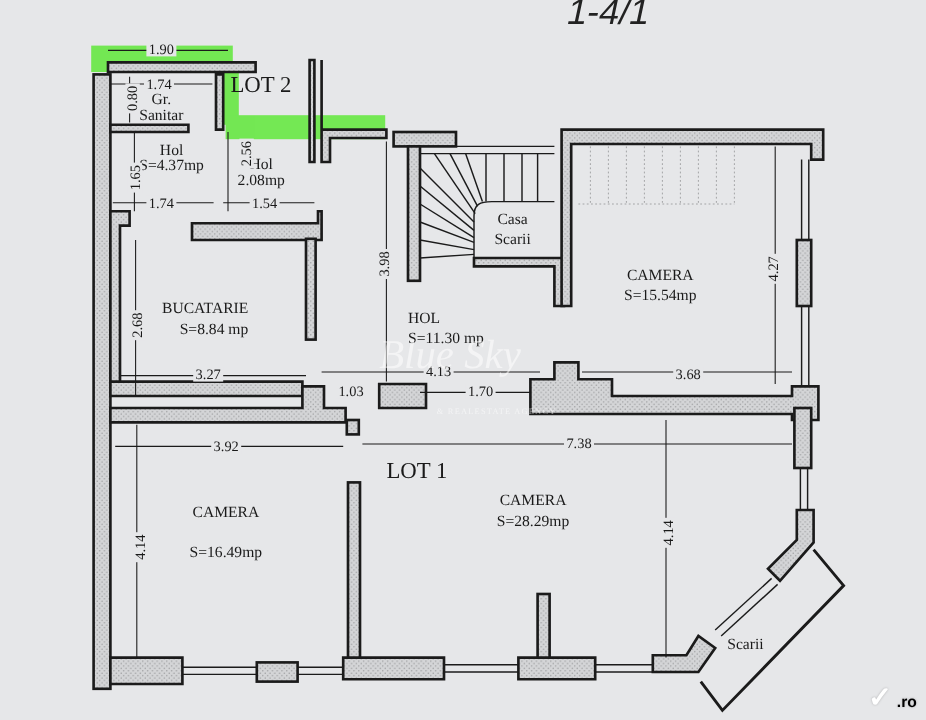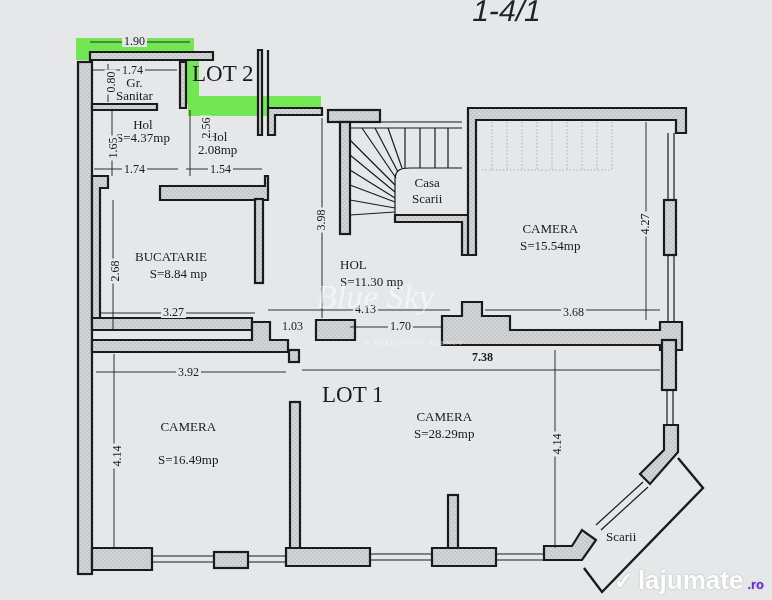--- a/index.html
+++ b/index.html
@@ -2,25 +2,25 @@
 <html><head>
 <meta charset="utf-8">
 <style>
   html,body{margin:0;padding:0;}
   body{width:772px;height:600px;overflow:hidden;background:#e6e7e9;font-family:"Liberation Serif",serif;position:relative;}
   #plan{position:absolute;left:0;top:0;width:772px;height:600px;}
   .lbl{position:absolute;color:#1a1a1a;font-family:"Liberation Serif",serif;white-space:nowrap;line-height:1;}
   .room{font-size:13px;text-align:center;}
   .dim{font-size:12px;background:#e6e7e9;padding:0 2px;}
   .vdim{transform:rotate(-90deg);transform-origin:center;}
-  .lot{font-size:23px;}
+  .lot{font-size:19px;}
   .hand{position:absolute;font-family:"Liberation Sans",sans-serif;font-size:30px;color:#222;transform:skewX(-12deg);}
   .wm{position:absolute;color:rgba(255,255,255,0.55);font-family:Liberation Serif, serif;font-style:italic;}
   .logo{position:absolute;right:8px;bottom:4px;display:flex;align-items:center;gap:4px;color:#fff;font-family:"Liberation Sans",sans-serif;font-weight:bold;font-size:26px;text-shadow:0 0 2px rgba(0,0,0,.25);}
-  .logo small{font-size:13px;color:#6d28d9;font-weight:bold;align-self:flex-end;margin-bottom:4px;}
+  .logo small{font-size:13px;color:#000000;font-weight:bold;align-self:flex-end;margin-bottom:4px;}
 </style>
 </head>
 <body>
 
 <svg id="plan" viewBox="0 0 772 600" xmlns="http://www.w3.org/2000/svg">
   <defs>
     <pattern id="dots" width="4" height="4" patternUnits="userSpaceOnUse">
       <rect width="4" height="4" fill="#d4d5d7"></rect>
       <circle cx="1" cy="1" r="0.6" fill="#9a9b9d"></circle>
       <circle cx="3" cy="3" r="0.6" fill="#9a9b9d"></circle>
@@ -207,24 +207,23 @@
 <div class="lbl dim" style="left:208px;top:163px;">1.54</div>
 <div class="lbl dim vdim" style="left:308px;top:214px;">3.98</div>
 <div class="lbl dim vdim" style="left:632px;top:218px;">4.27</div>
 <div class="lbl dim vdim" style="left:102px;top:265px;">2.68</div>
 <div class="lbl dim" style="left:161px;top:306px;">3.27</div>
 <div class="lbl dim" style="left:353px;top:303px;">4.13</div>
 <div class="lbl dim" style="left:280px;top:320px;">1.03</div>
 <div class="lbl dim" style="left:388px;top:320px;">1.70</div>
 <div class="lbl dim" style="left:561px;top:306px;">3.68</div>
 <div class="lbl dim" style="left:176px;top:366px;">3.92</div>
-<div class="lbl dim" style="left:470px;top:351px;font-weight:bold;">7.38</div>
+<div class="lbl dim" style="left:470px;top:363px;">7.38</div>
 <div class="lbl dim vdim" style="left:104px;top:450px;">4.14</div>
 <div class="lbl dim vdim" style="left:544px;top:438px;">4.14</div>
 
 <div class="wm" style="left:316px;top:278px;font-size:34px;">Blue Sky</div>
 <div class="wm" style="left:364px;top:339px;font-size:7px;font-style:normal;letter-spacing:1px;">&amp; REALESTATE AGENCY</div>
 
 <div class="logo">
   <span style="font-size:24px;">✓</span>
-  <span>lajumate</span>
     <small>.ro</small>
 </div>
 
 </body></html>

